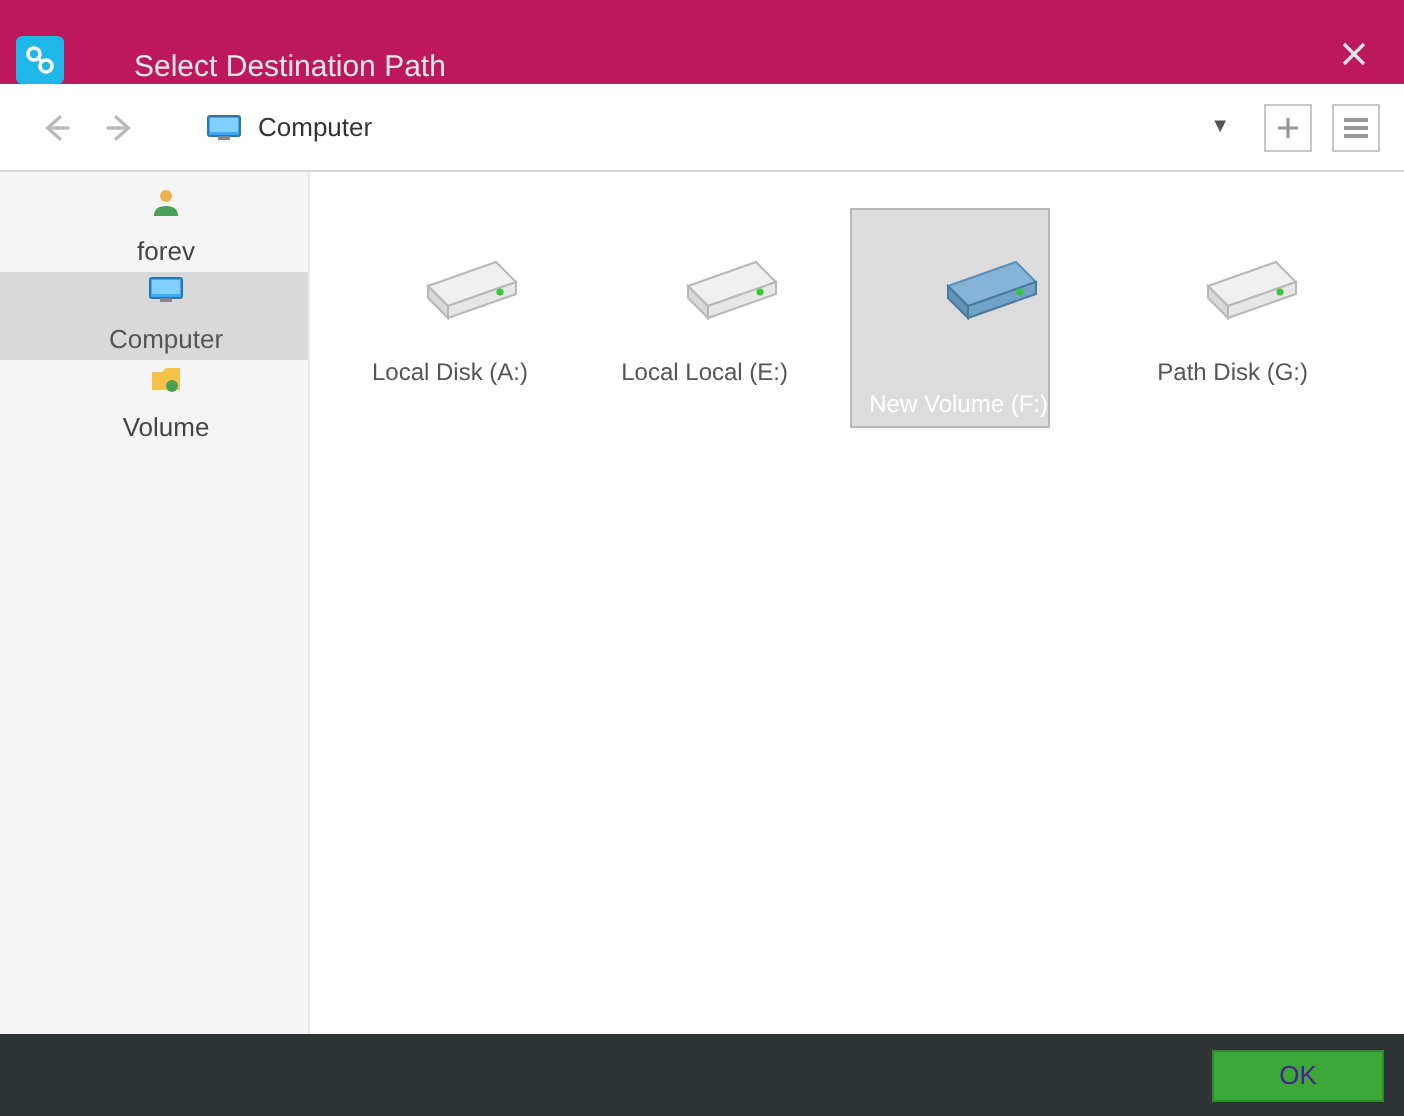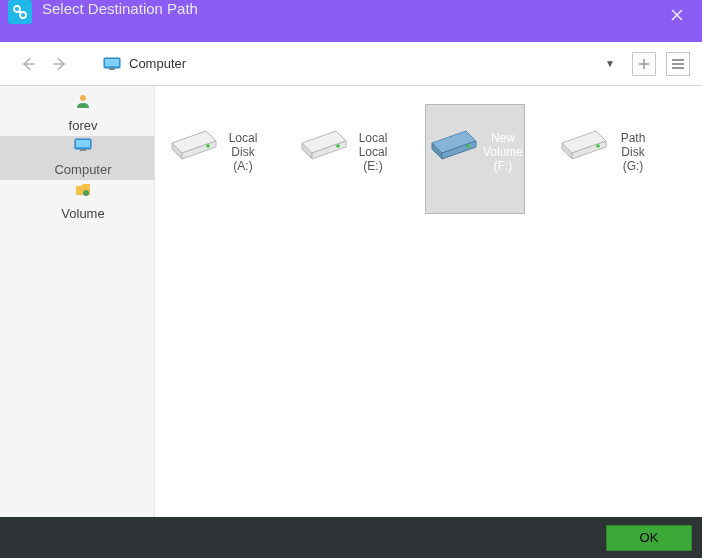--- a/index.html
+++ b/index.html
@@ -1,19 +1,19 @@
 <!DOCTYPE html>
 <html><head>
 <meta charset="utf-8">
 <style>
   * { box-sizing: border-box; margin: 0; padding: 0; font-family: "Segoe UI", Tahoma, sans-serif; }
   body { width: 702px; height: 558px; background: #2e3436; overflow: hidden; }
 
   
-  .titlebar { height: 42px; background: #8b5cf6; display: flex; align-items: flex-start; padding: 0 10px 0 8px; }
+  .titlebar { height: 42px; background: #be185d; display: flex; align-items: flex-end; padding: 0 10px 0 8px; gap: 25px; }
   .app-icon { width: 24px; height: 24px; background: #1fb6e8; border-radius: 3px; display: flex; align-items: center; justify-content: center; margin-right: 10px; }
   .app-icon svg { width: 16px; height: 16px; }
   .title-text { color: #e8e8e8; font-size: 15px; flex: 1; }
   .close-x { width: 30px; height: 30px; display: flex; align-items: center; justify-content: center; color: #e8e8e8; cursor: pointer; font-size: 14px; }
 
   
   .toolbar { height: 44px; background: #fff; border-bottom: 1px solid #d7d7d7; display: flex; align-items: center; padding: 0 12px 0 14px; gap: 4px; }
   .nav-arrow { width: 28px; height: 28px; display: flex; align-items: center; justify-content: center; color: #b9b9b9; cursor: pointer; }
   .nav-arrow svg { width: 20px; height: 20px; }
   .path-box { flex: 1; height: 28px; border: 1px solid transparent; margin-left: 18px; display: flex; align-items: center; padding: 0 6px; gap: 8px; cursor: pointer; }
@@ -23,29 +23,29 @@
   .tb-btn { width: 24px; height: 24px; border: 1px solid #c7c7c7; margin-left: 6px; display: flex; align-items: center; justify-content: center; color: #888; cursor: pointer; }
 
   
   .body { display: flex; height: 431px; background: #fff; }
   .sidebar { width: 155px; background: #f5f5f5; border-right: 1px solid #e8e8e8; padding-top: 6px; }
   .side-item { height: 44px; display: flex; align-items: center; padding-left: 12px; gap: 8px; font-size: 13px; color: #444; cursor: pointer; flex-direction: column; }
   .side-item.selected { background: #d9d9d9; color: #555; }
   .side-icon { width: 18px; height: 18px; display: flex; align-items: center; justify-content: center; }
 
   .content { flex: 1; padding: 18px 10px; display: flex; flex-wrap: wrap; align-content: flex-start; gap: 18px 30px; }
-  .drive { width: 100px; height: 110px; display: flex; align-items: flex-start; justify-content: flex-start; padding-top: 12px; cursor: pointer; border: 1px solid transparent; }
-  .drive.selected { background: #dcdcdc; border: 1px solid #b8b8b8; }
+  .drive { width: 100px; height: 110px; display: flex; flex-direction: column; align-items: flex-end; justify-content: flex-start; padding-top: 12px; cursor: pointer; border: 1px solid transparent; }
+  .drive.selected { background: #dcdcdc; border: 1px solid #b8b8b8; gap: 16px; }
   .drive-icon { width: 56px; height: 48px; display: flex; align-items: center; justify-content: center; }
   .drive-label { margin-top: 14px; font-size: 12px; color: #555; text-align: center; }
   .drive.selected .drive-label { color: #fff; }
 
   
   .footer { height: 41px; background: #2e3436; display: flex; align-items: center; justify-content: flex-end; padding-right: 10px; gap: 8px; }
-  .btn { width: 86px; height: 26px; background: #3ba838; border: 1px solid #2e8b2b; color: #000000; font-size: 13px; display: flex; align-items: center; justify-content: center; cursor: pointer; }
+  .btn { width: 86px; height: 26px; background: #3ba838; border: 1px solid #2e8b2b; color: #4c1d95; font-size: 13px; display: flex; align-items: center; justify-content: center; cursor: pointer; }
 </style>
 </head>
 <body>
 
 <div class="titlebar">
   <div class="app-icon">
     <svg viewBox="0 0 16 16">
         <circle cx="5" cy="5" r="3" fill="none" stroke="#fff" stroke-width="1.8"></circle>
         <circle cx="11" cy="11" r="3" fill="none" stroke="#fff" stroke-width="1.8"></circle>
         <path d="M7 7 L9 9" stroke="#fff" stroke-width="1.8"></path>

